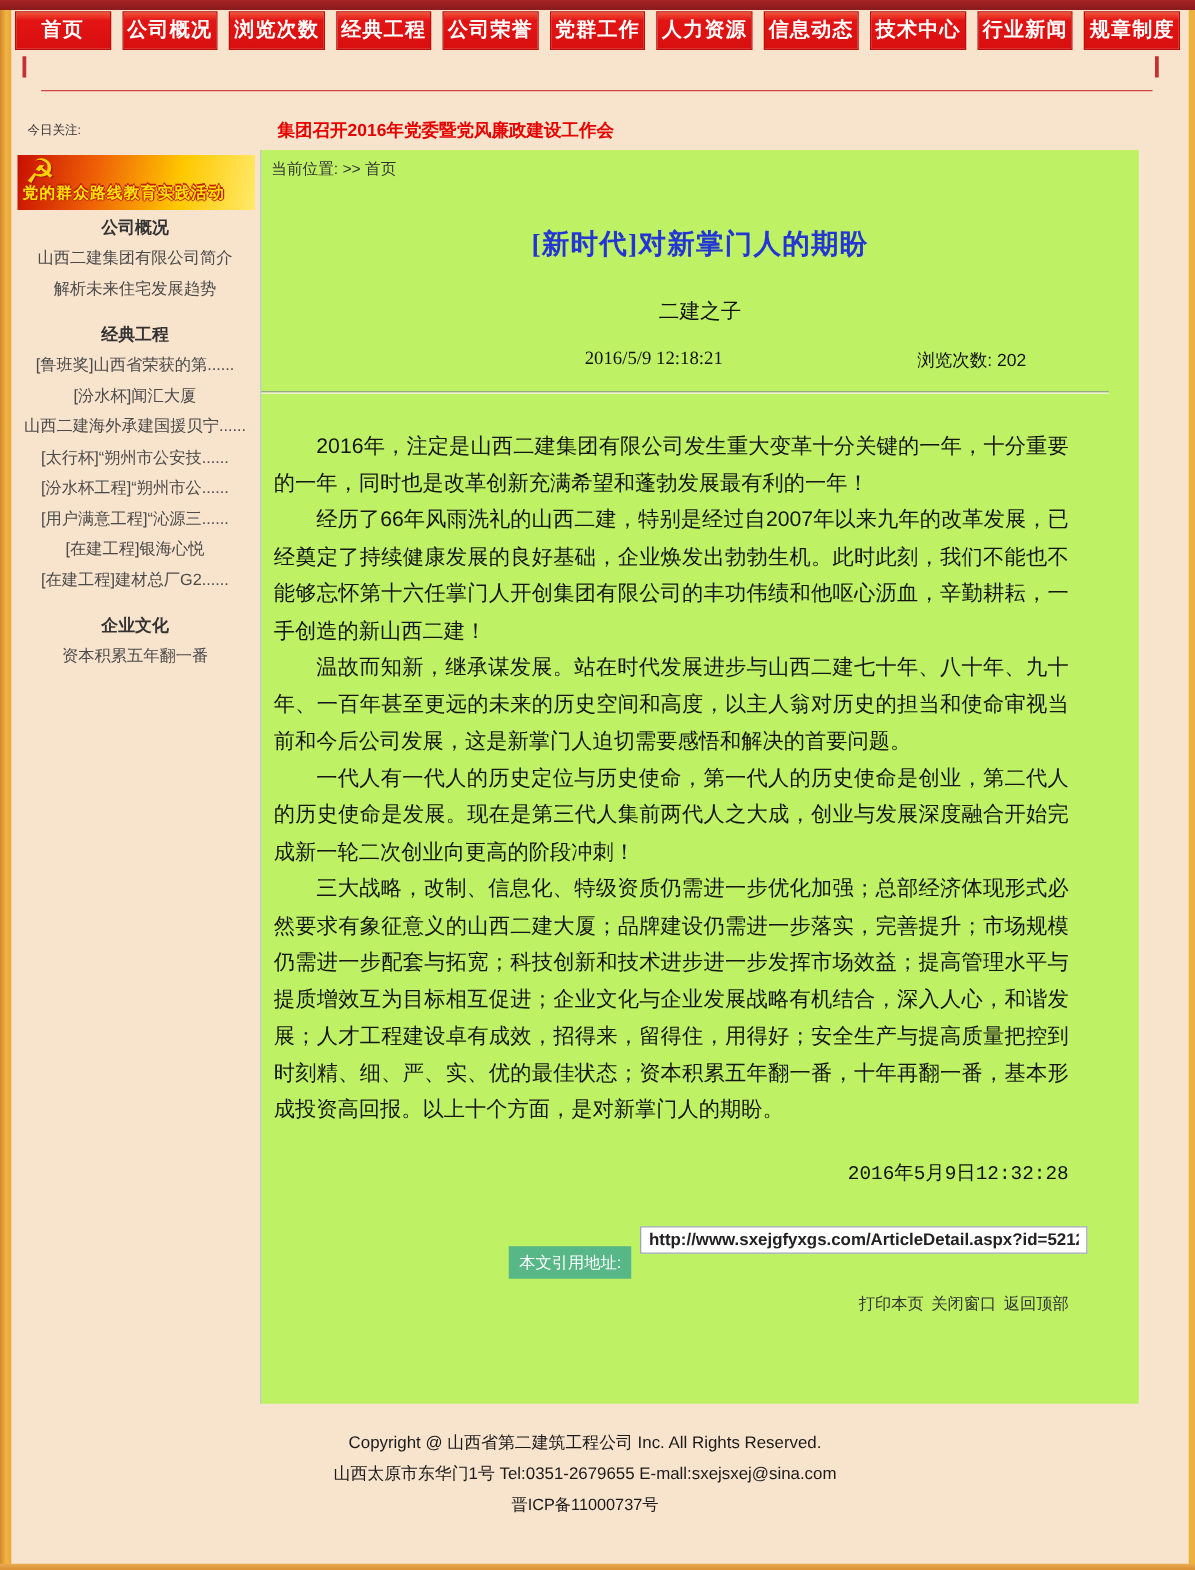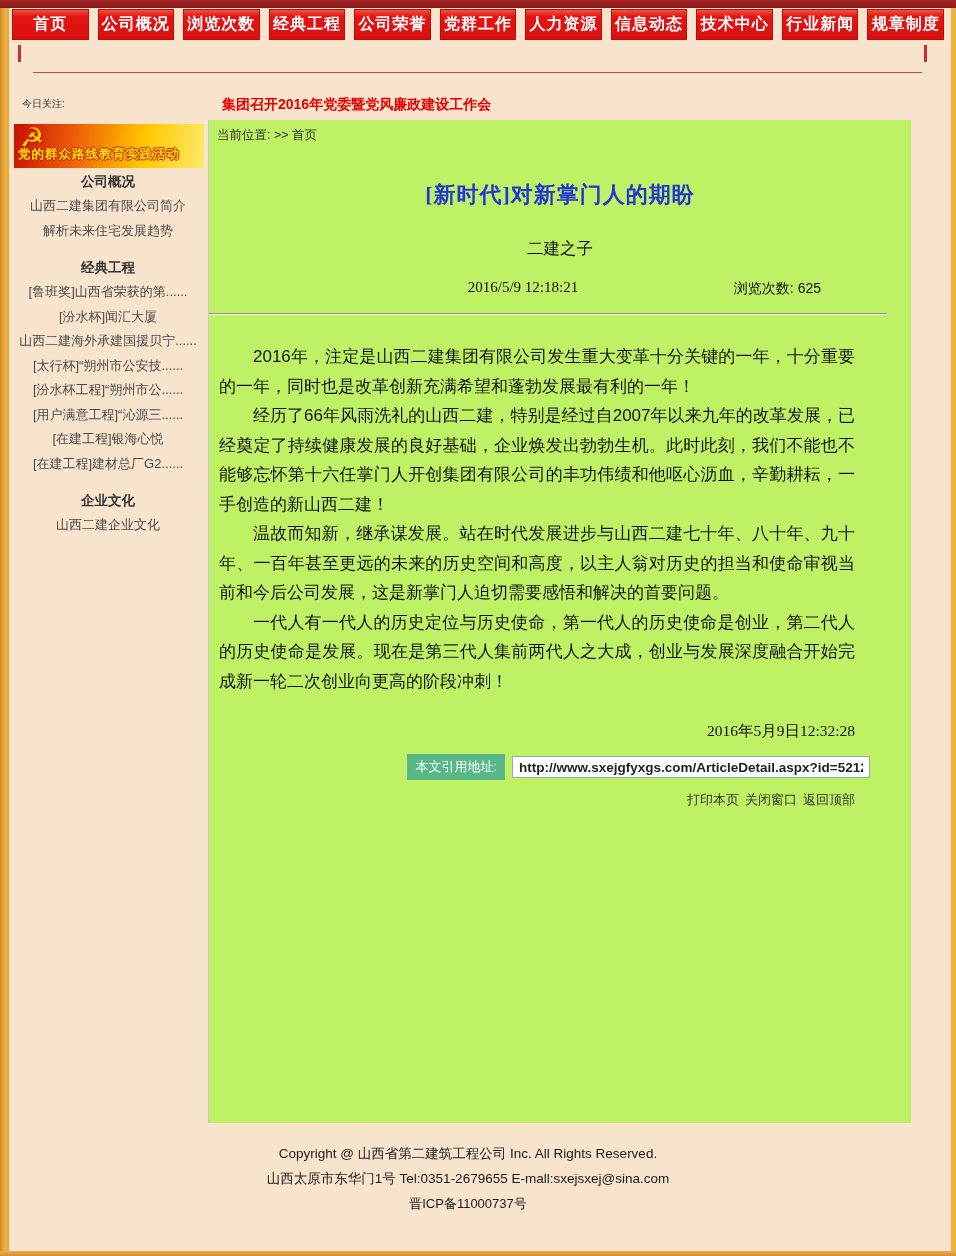--- a/index.html
+++ b/index.html
@@ -49,24 +49,24 @@
   .art-title{margin-top:36px;text-align:center;font-family:"Liberation Serif",serif;
     font-size:22px;font-weight:bold;color:#2336d4;letter-spacing:1px;}
   .art-author{margin-top:28px;text-align:center;font-size:16.5px;color:#111;}
   .meta{position:relative;margin-top:19px;height:18px;}
   .meta .date{position:absolute;left:0;right:0;text-align:center;transform:translateX(-37px);
     font-family:"Liberation Serif",serif;font-size:15px;color:#111;}
   .meta .views{position:absolute;right:90px;top:1px;font-size:14px;color:#111;}
   .sep{margin-top:16px;margin-right:24px;height:0;border-top:1px solid #8f8f8f;border-bottom:1px solid #fdf6ef;}
   .body{margin:27px 56px 0 10px;font-size:17px;line-height:29.5px;text-align:justify;color:#151515;}
   .body p{margin:0;text-indent:2em;}
-  .post-time{margin:25px 56px 0 10px;text-align:right;font-family:Liberation Serif, serif;
+  .post-time{margin:25px 56px 0 10px;text-align:right;font-family:Liberation Mono, monospace;
     font-size:15.5px;color:#111;}
   .cite-row{margin:12px 41px 0 0;display:flex;justify-content:flex-end;align-items:center;gap:7px;}
-  .cite-badge{background:#57b786;color:#fff;font-size:13px;padding:4px 8px;}
+  .cite-badge{background:#57b786;color:#fff;font-size:13px;padding:4px 8px;margin-top:36px;}
   .cite-input{width:344px;height:16px;border:1px solid #9aa7b0;background:#fff;
     font-family:"Liberation Sans",sans-serif;font-size:13.5px;font-weight:bold;color:#222;padding:2px 6px;}
   .actions{margin:11px 56px 0 0;text-align:right;font-size:13px;color:#333;}
   .action-link{color:#333;text-decoration:none;margin-left:6px;cursor:pointer;}
   
   .footer{position:absolute;left:0;top:1141px;width:912px;text-align:center;color:#1a1a1a;padding-left:12px;}
   .footer div{line-height:25px;}
   .f-copy{font-size:13.5px;}
   .f-addr{font-size:13.5px;}
   .f-icp{font-size:13px;}
@@ -126,47 +126,48 @@
         <div class="side-item">[汾水杯工程]“朔州市公......</div>
         <div class="side-item">[用户满意工程]“沁源三......</div>
         <div class="side-item">[在建工程]银海心悦</div>
         <div class="side-item">[在建工程]建材总厂G2......</div>
       </div>
   </div>
   <div class="side-sec">
     <div class="side-title">企业文化</div>
     <div>
 
-    <div class="side-item">山西二建企业文化</div>
+    <div class="side-item">资本积累五年翻一番</div>
       </div>
   </div>
 </aside>
 
 <main class="panel">
   <div class="breadcrumb">
     <span>当前位置: &gt;&gt;</span>
     <a>首页</a>
   </div>
 
   <h1 class="art-title">[新时代]对新掌门人的期盼</h1>
   <div class="art-author">二建之子</div>
 
   <div class="meta">
     <span class="date">2016/5/9 12:18:21</span>
-    <span class="views">浏览次数: 625</span>
+    <span class="views">浏览次数: 202</span>
   </div>
 
   <div class="sep"></div>
 
   <div class="body">
 
   <p>2016年，注定是山西二建集团有限公司发生重大变革十分关键的一年，十分重要的一年，同时也是改革创新充满希望和蓬勃发展最有利的一年！</p>
       <p>经历了66年风雨洗礼的山西二建，特别是经过自2007年以来九年的改革发展，已经奠定了持续健康发展的良好基础，企业焕发出勃勃生机。此时此刻，我们不能也不能够忘怀第十六任掌门人开创集团有限公司的丰功伟绩和他呕心沥血，辛勤耕耘，一手创造的新山西二建！</p>
       <p>温故而知新，继承谋发展。站在时代发展进步与山西二建七十年、八十年、九十年、一百年甚至更远的未来的历史空间和高度，以主人翁对历史的担当和使命审视当前和今后公司发展，这是新掌门人迫切需要感悟和解决的首要问题。</p>
       <p>一代人有一代人的历史定位与历史使命，第一代人的历史使命是创业，第二代人的历史使命是发展。现在是第三代人集前两代人之大成，创业与发展深度融合开始完成新一轮二次创业向更高的阶段冲刺！</p>
+      <p>三大战略，改制、信息化、特级资质仍需进一步优化加强；总部经济体现形式必然要求有象征意义的山西二建大厦；品牌建设仍需进一步落实，完善提升；市场规模仍需进一步配套与拓宽；科技创新和技术进步进一步发挥市场效益；提高管理水平与提质增效互为目标相互促进；企业文化与企业发展战略有机结合，深入人心，和谐发展；人才工程建设卓有成效，招得来，留得住，用得好；安全生产与提高质量把控到时刻精、细、严、实、优的最佳状态；资本积累五年翻一番，十年再翻一番，基本形成投资高回报。以上十个方面，是对新掌门人的期盼。</p>
     </div>
 
   <div class="post-time">2016年5月9日12:32:28</div>
 
   <div class="cite-row">
     <span class="cite-badge">本文引用地址:</span>
     <input class="cite-input" type="text" value="http://www.sxejgfyxgs.com/ArticleDetail.aspx?id=52128" style="">
   </div>
 
   <div class="actions">

